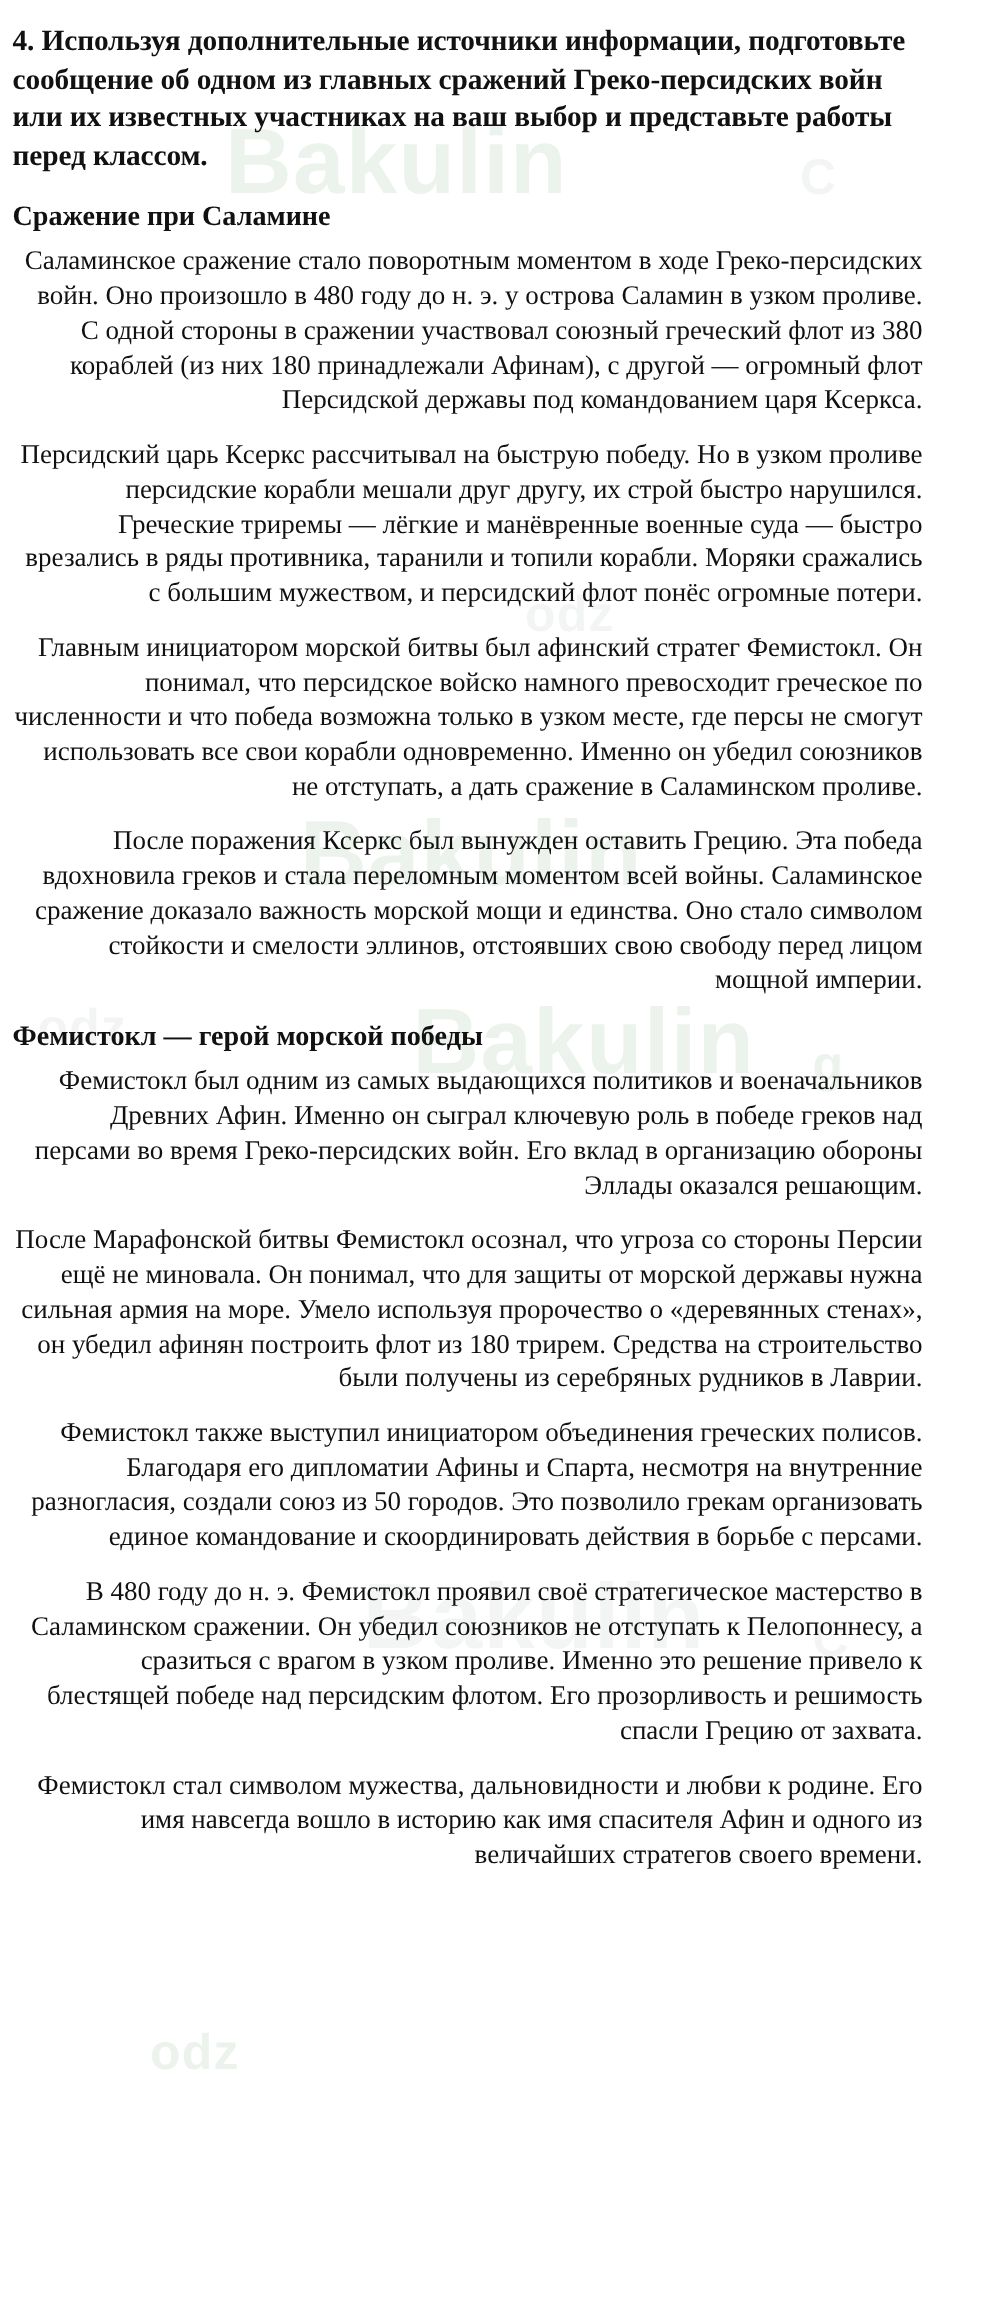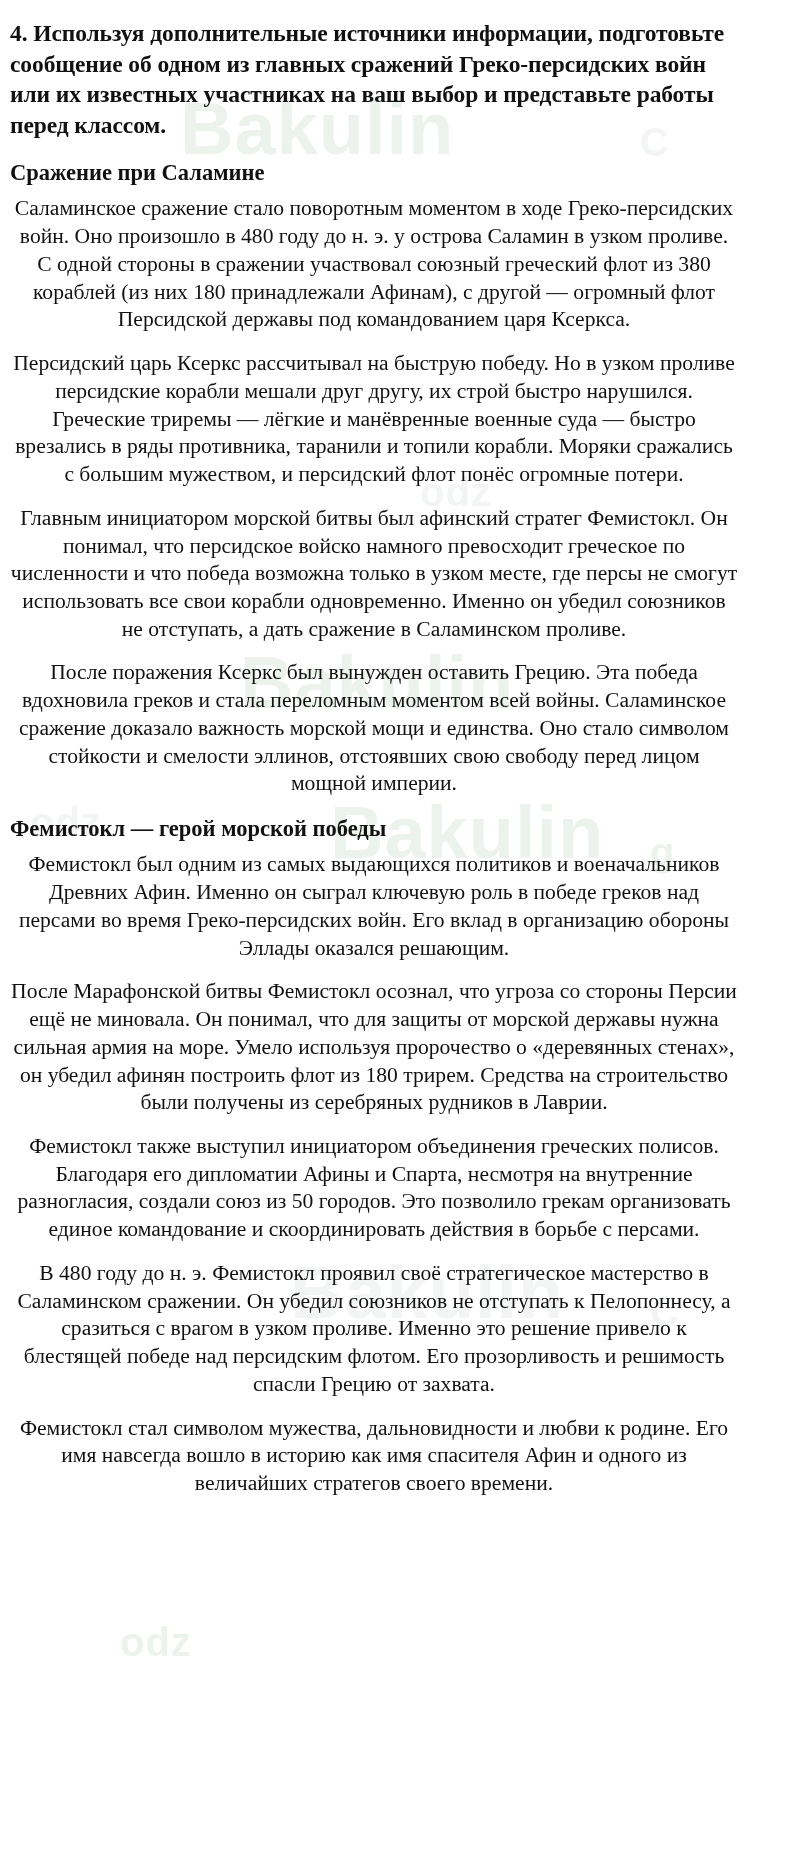--- a/index.html
+++ b/index.html
@@ -59,21 +59,21 @@
     font-weight: 700;
     line-height: 1.30;
     margin: 0 0 8px 0;
   }
   h2.section.spaced {
   }
   p.para {
     font-size: 21.6px;
     line-height: 1.285;
     margin: 0 0 16px 0;
-    text-align: center;
+    text-align: right;
   }
   p.para:last-child {
     margin-bottom: 12px;
   }
 </style>
 </head>
 <body>
 
 <div class="watermarks">
   <div class="wm big green" style="top: 86px; left: 180px;">Bakulin</div>

